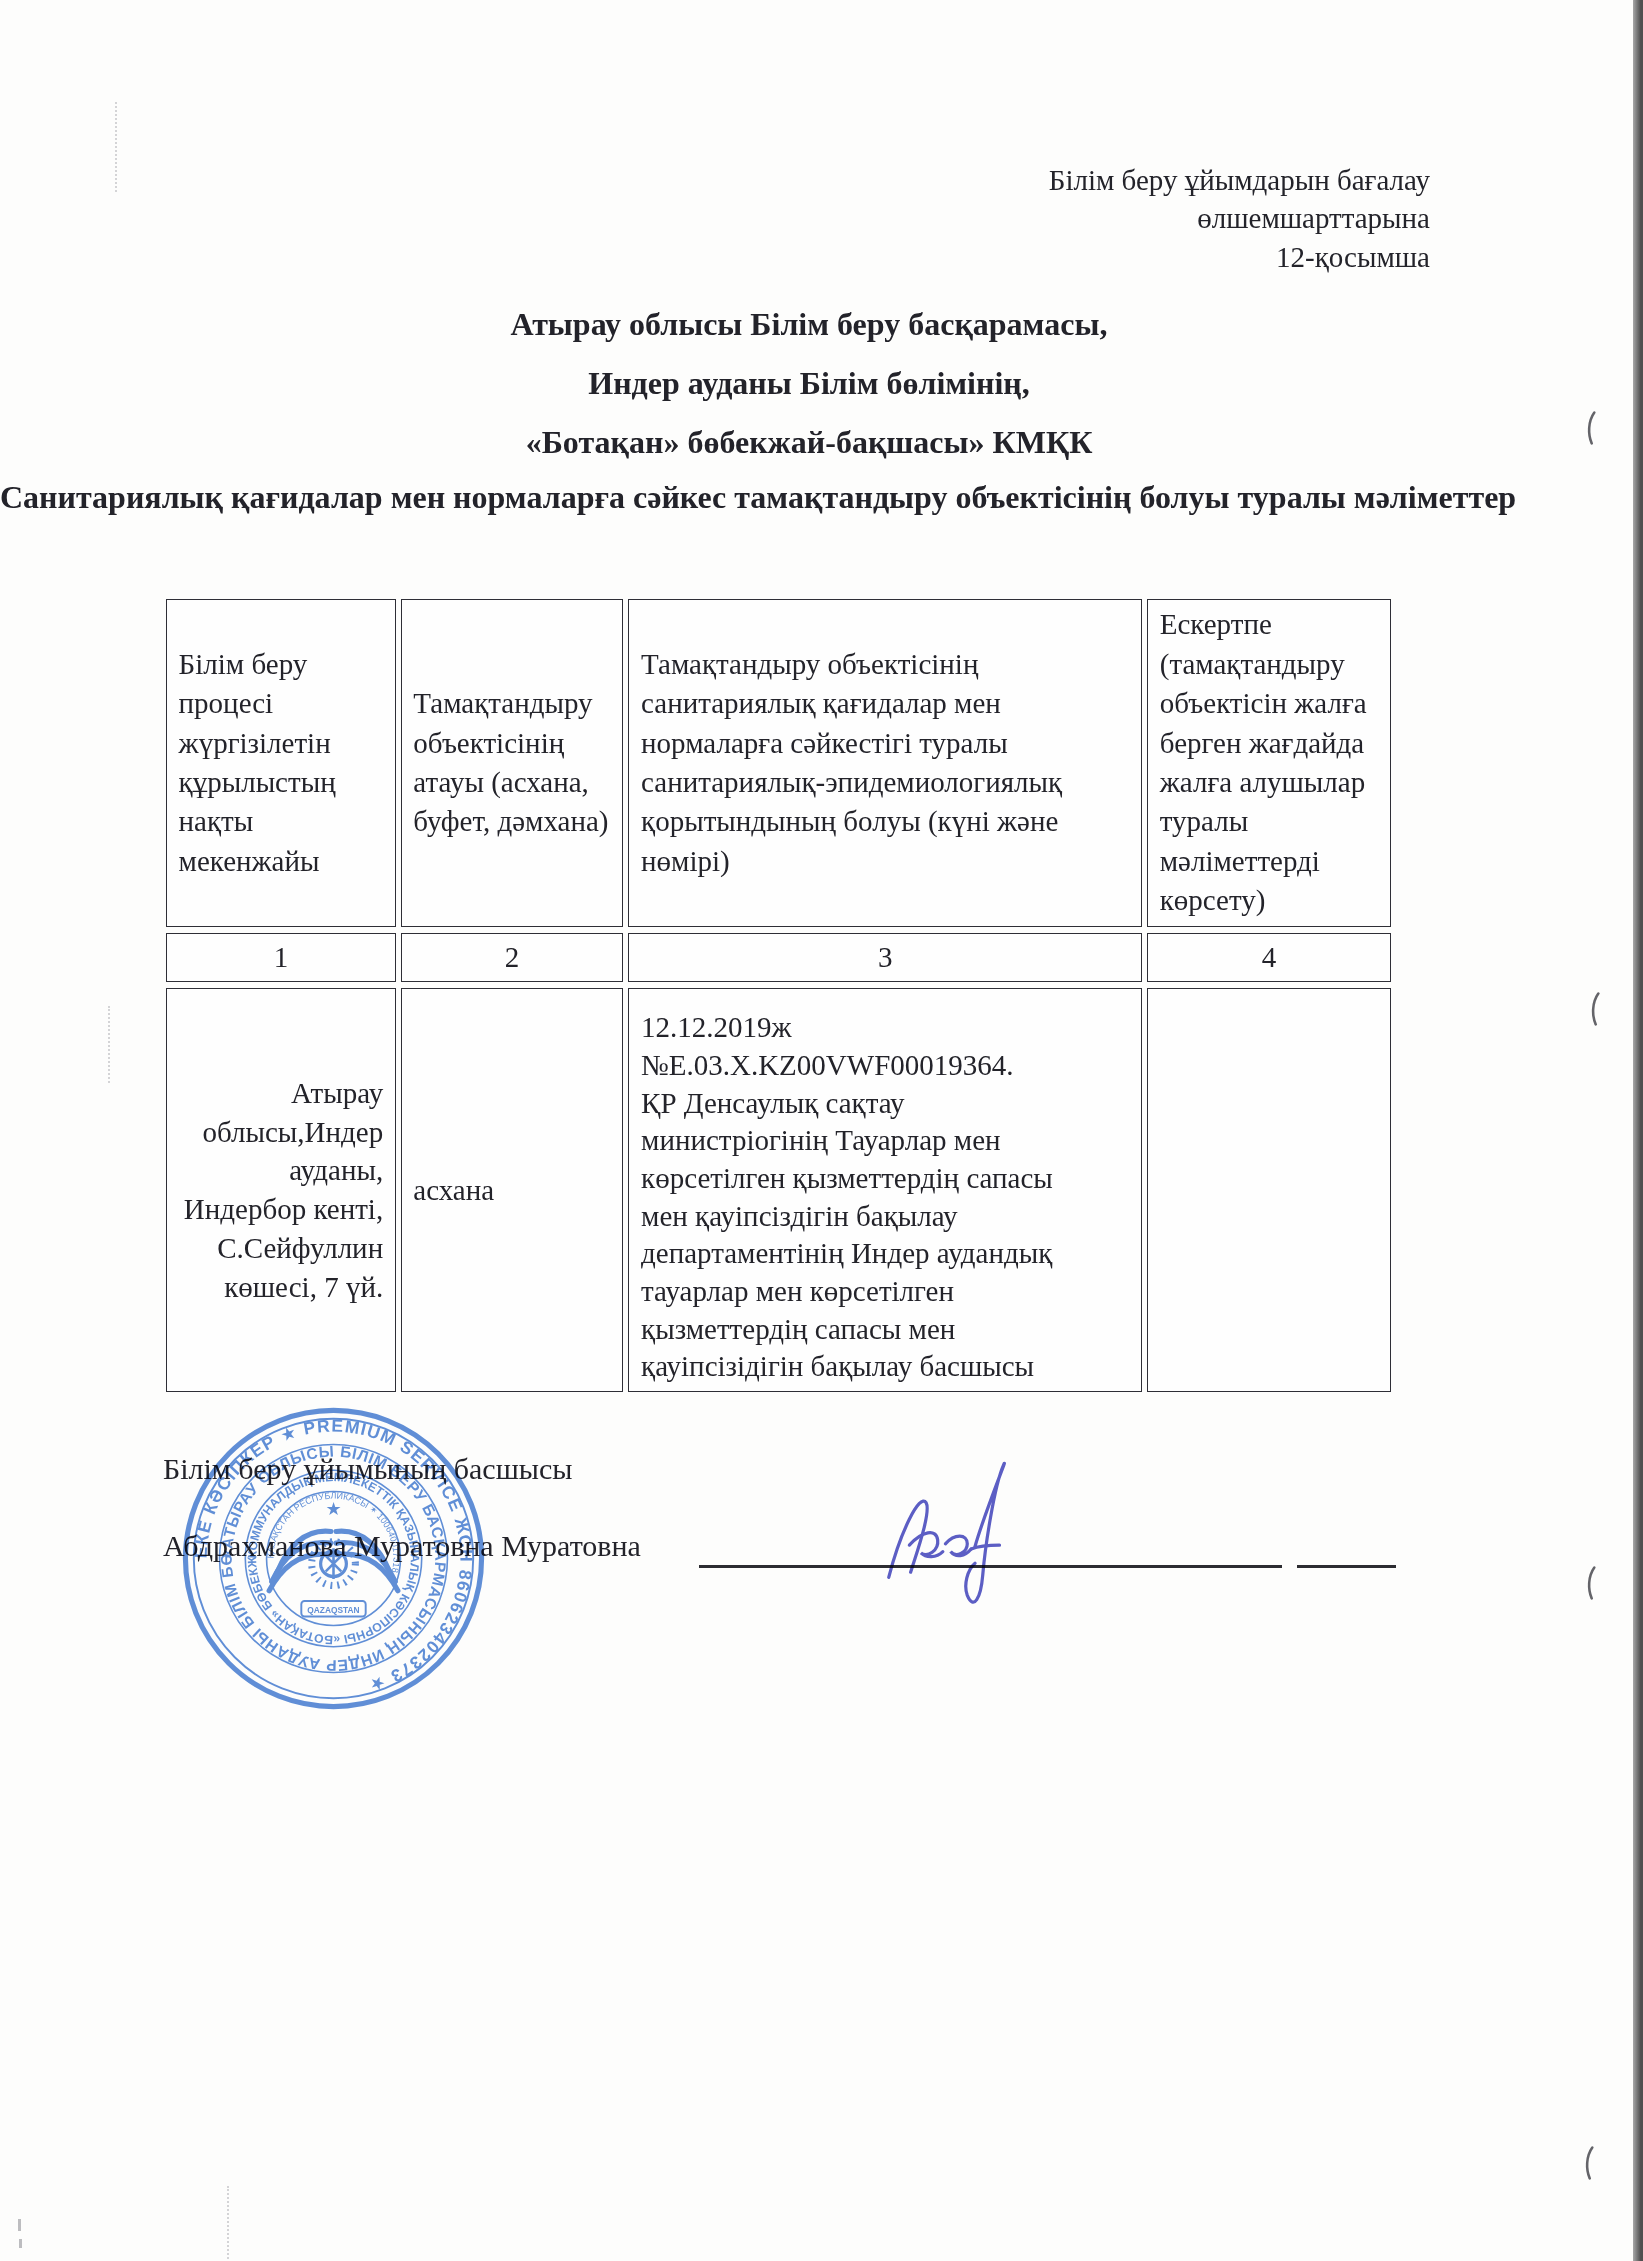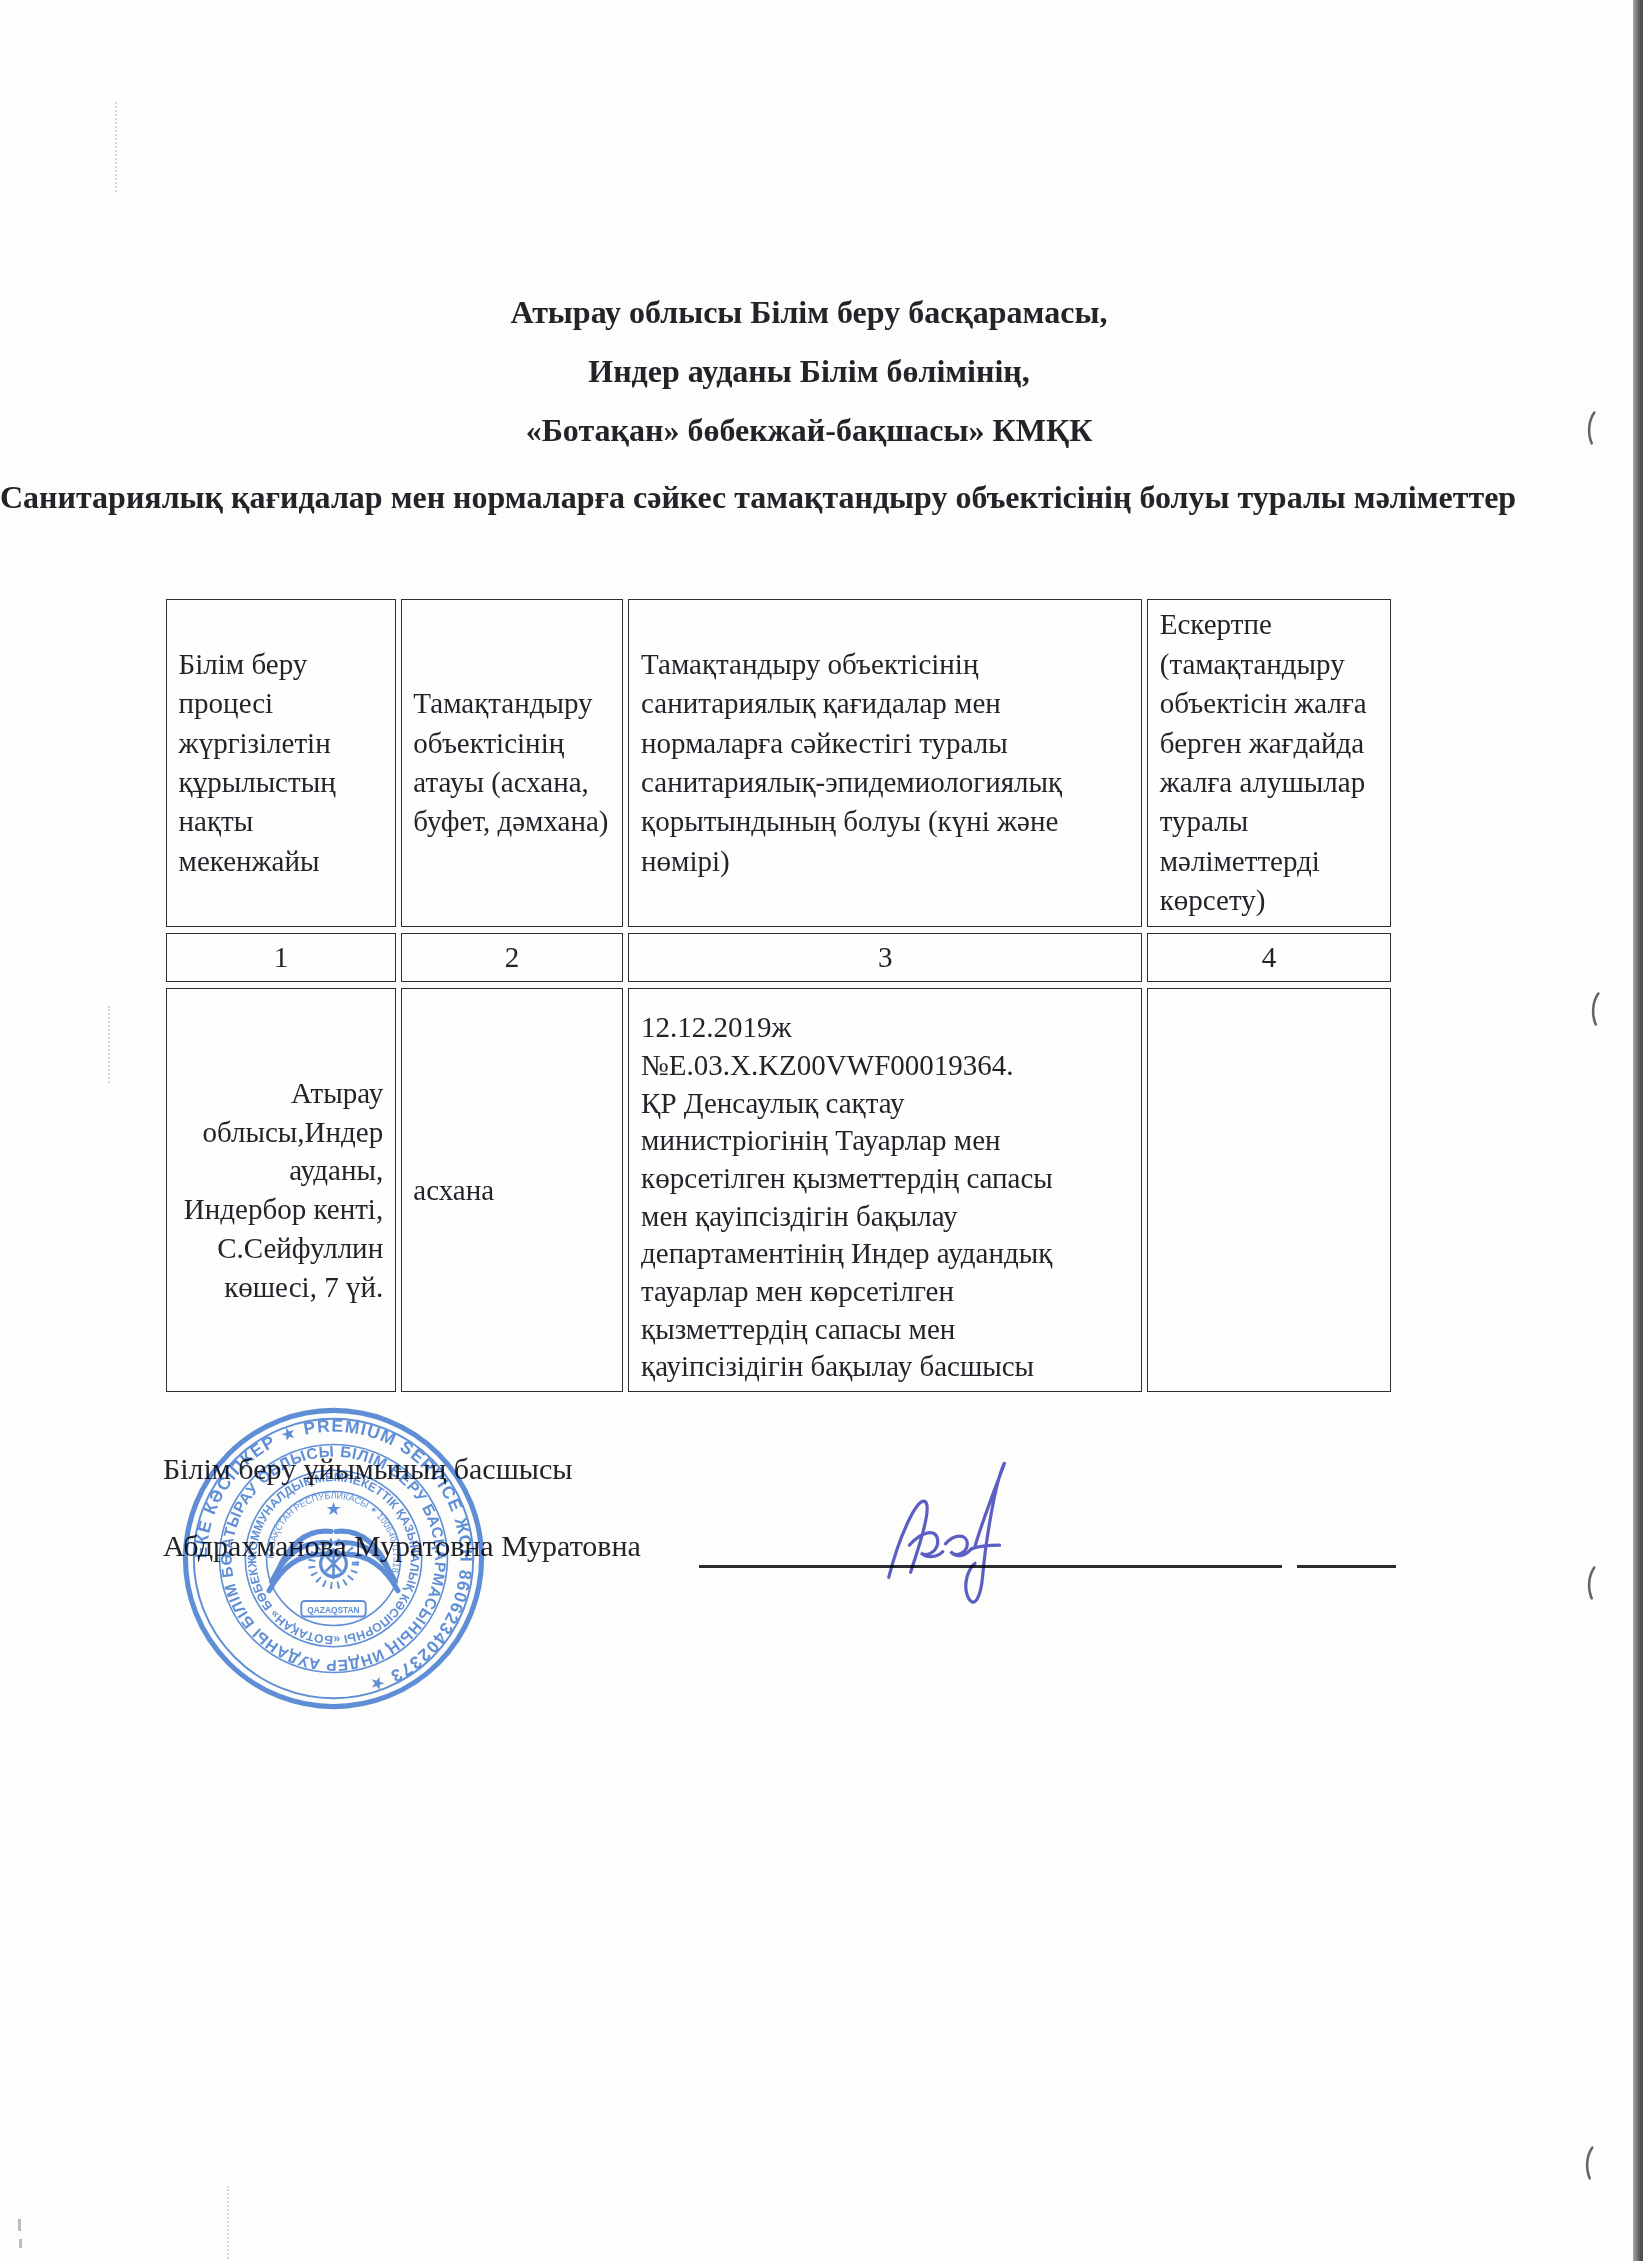--- a/index.html
+++ b/index.html
@@ -9,21 +9,21 @@
     font-family:"Liberation Serif","DejaVu Serif",serif;
     color:#23232a;
   }
   
   .appendix{
     position:absolute;top:161px;right:214px;
     text-align:right;font-size:29px;line-height:1.32;white-space:pre-line;
   }
   
   .title{
-    position:absolute;top:283px;left:0;width:1618px;
+    position:absolute;top:295px;left:0;width:1618px;
     text-align:center;font-weight:bold;font-size:32px;line-height:1.84;
     white-space:pre-line;
   }
   .subtitle{
     position:absolute;top:476px;left:0;width:1618px;
     text-align:left;font-weight:bold;font-size:32px;line-height:1.33;
   }
   
   .doc-table{
     position:absolute;left:161px;top:593px;width:1235px;
@@ -58,20 +58,23 @@
   }
   .flick{position:absolute;opacity:.85;}
   .speckles{position:absolute;width:2.6px;border-left:2.6px dotted #8a8a90;opacity:.35;}
   .dash-artifact{position:absolute;background:#7d7d84;opacity:.5;}
 </style>
 </head>
 <body>
 
 <div class="page">
 
+  <div class="appendix">Білім беру ұйымдарын бағалау
+өлшемшарттарына
+12-қосымша</div>
 
   <div class="title">Атырау облысы Білім беру басқарамасы,
 Индер ауданы Білім бөлімінің,
 «Ботақан» бөбекжай-бақшасы» КМҚК</div>
 
   <div class="subtitle">Санитариялық қағидалар мен нормаларға сәйкес тамақтандыру объектісінің болуы туралы мәліметтер</div>
 
   <table class="doc-table">
     <colgroup>
       <col style="width:229px">

